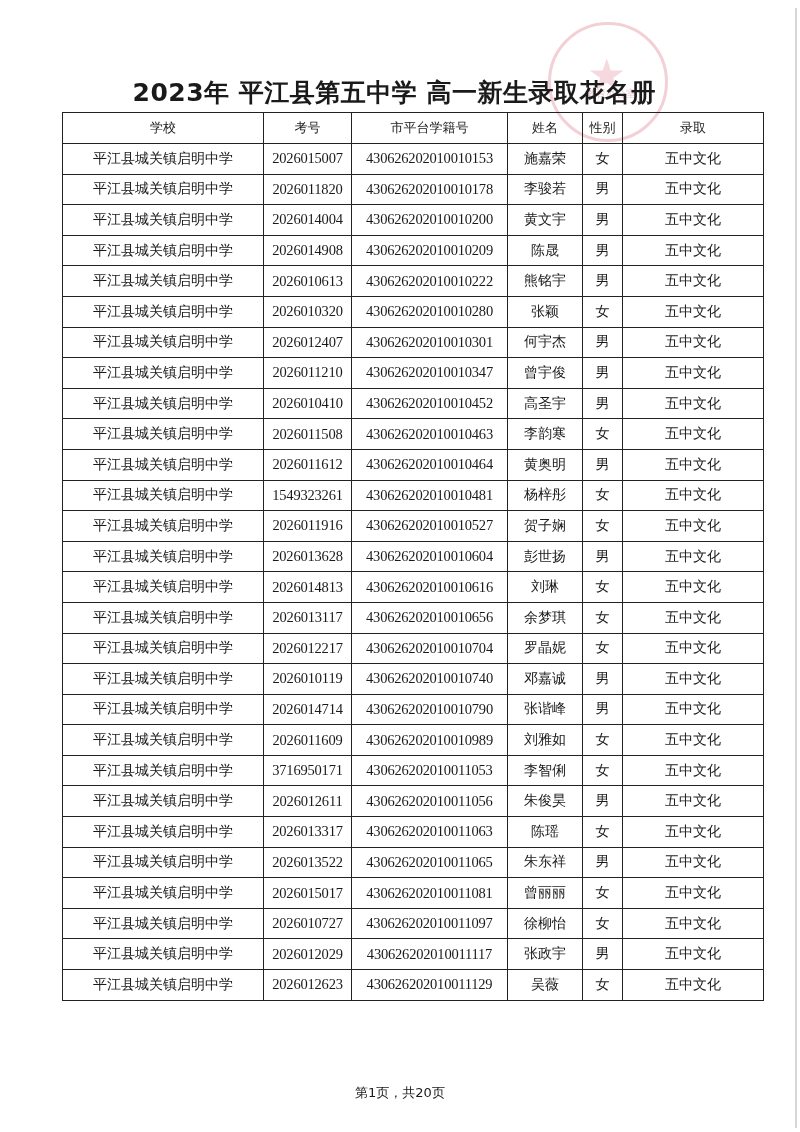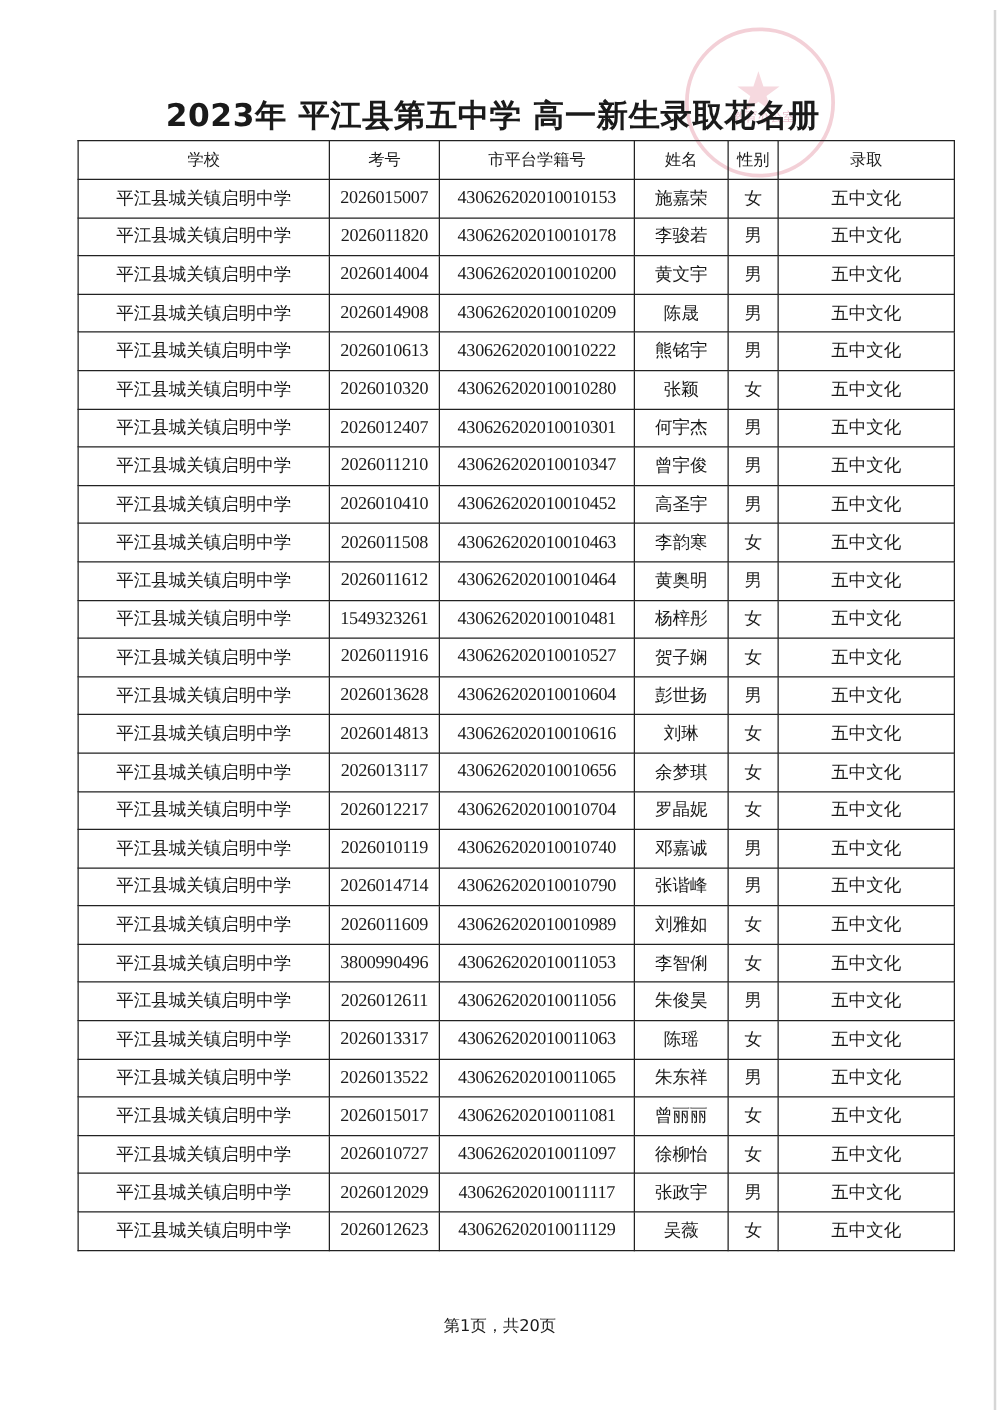--- a/index.html
+++ b/index.html
@@ -28,21 +28,21 @@
     position: absolute; left: 62px; top: 112px; border-collapse: collapse; table-layout: fixed;
     width: 701px; font-size: 15px;
   }
   td, th {
     border: 1.6px solid #222; text-align: center; padding: 0; height: 29.6px; white-space: nowrap; overflow: hidden;
   }
   th { font-weight: normal; font-family: "DejaVu Sans", sans-serif; font-size: 13px; height: 30px; }
   td.num { font-family: "Liberation Serif", serif; font-size: 14.5px; letter-spacing: -0.2px; }
   td.cn { font-family: "DejaVu Sans", sans-serif; font-size: 14px; }
   .footer {
-    position: absolute; left: 0; top: 1052px; width: 800px; text-align: center;
+    position: absolute; left: 0; top: 1084px; width: 800px; text-align: center;
     font-family: "DejaVu Sans", sans-serif; font-size: 13px;
   }
 </style>
 </head>
 <body>
 
 <div class="edge-line"></div>
 
 <div class="stamp">
   <div class="star">★</div>
@@ -226,21 +226,21 @@
       <tr>
         <td class="cn">平江县城关镇启明中学</td>
         <td class="num">2026011609</td>
         <td class="num">430626202010010989</td>
         <td class="cn">刘雅如</td>
         <td class="cn">女</td>
         <td class="cn">五中文化</td>
       </tr>
       <tr>
         <td class="cn">平江县城关镇启明中学</td>
-        <td class="num">3800990496</td>
+        <td class="num">3716950171</td>
         <td class="num">430626202010011053</td>
         <td class="cn">李智俐</td>
         <td class="cn">女</td>
         <td class="cn">五中文化</td>
       </tr>
       <tr>
         <td class="cn">平江县城关镇启明中学</td>
         <td class="num">2026012611</td>
         <td class="num">430626202010011056</td>
         <td class="cn">朱俊昊</td>

